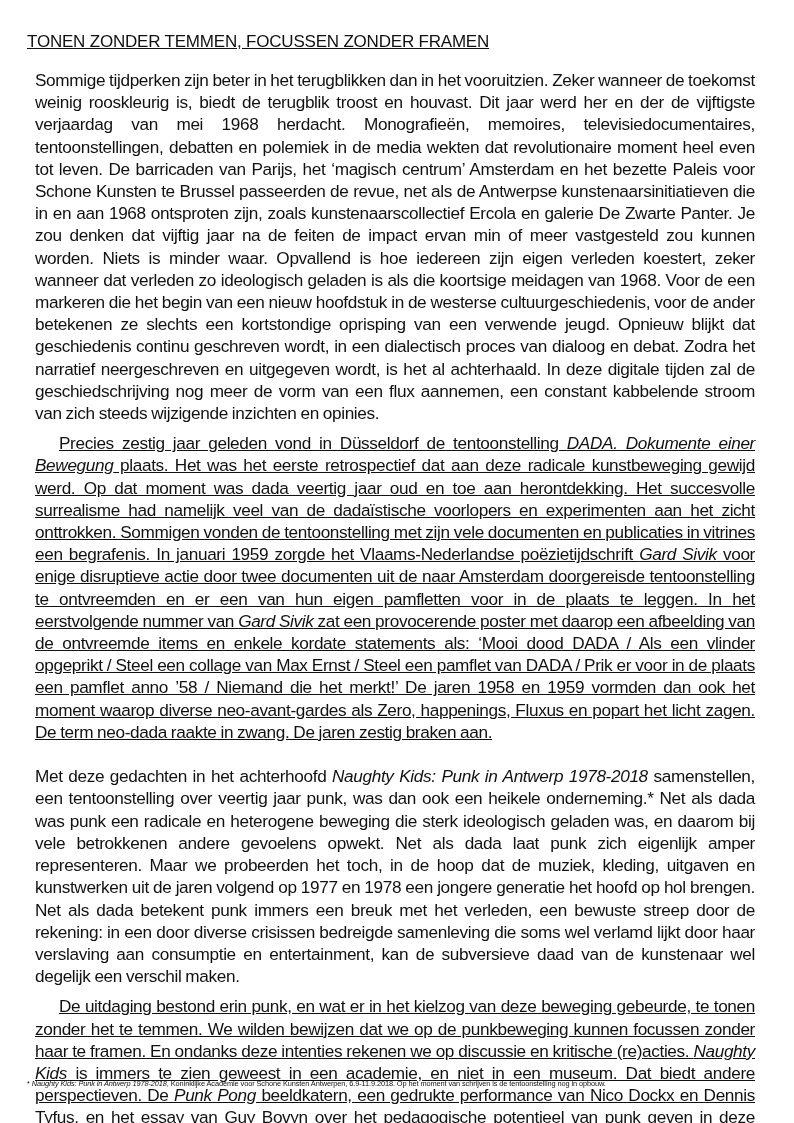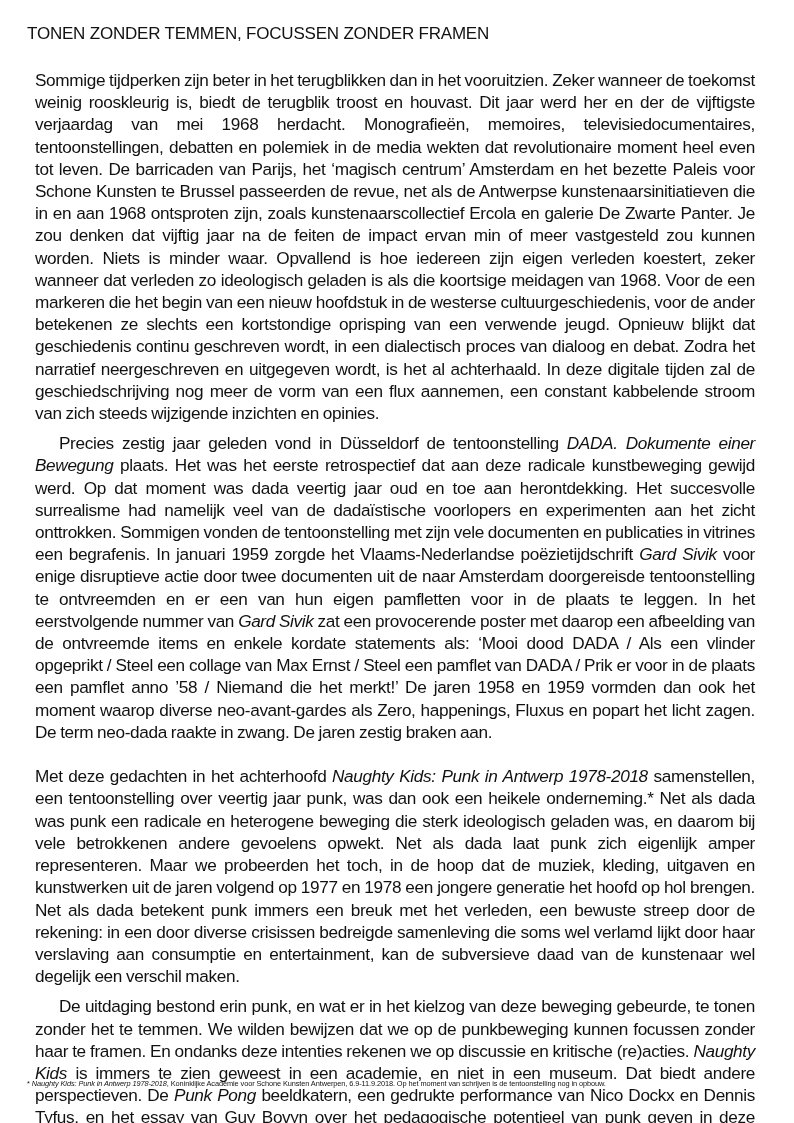--- a/index.html
+++ b/index.html
@@ -3,30 +3,30 @@
   <meta charset="utf-8">
   <style>
     html, body { margin: 0; padding: 0; background: #ffffff; }
     body {
       width: 794px; height: 1123px; position: relative; overflow: hidden;
       color: #111111;
       font-family: "Liberation Sans", "DejaVu Sans", sans-serif;
     }
     .page { position: absolute; left: 27px; top: 0; width: 736px; }
     .title {
-      position: absolute; top: 24px; left: 0; width: 736px;
-      font-size: 17px; letter-spacing: -0.2px; white-space: nowrap;
+      position: absolute; top: 32px; left: 0; width: 736px;
+      font-size: 17px; letter-spacing: -0.2px; white-space: nowrap; text-decoration: underline;
     }
     .body {
       position: absolute; top: 61px; left: 0; width: 736px;
       font-size: 17.2px; line-height: 22.2px; text-align: justify;
       letter-spacing: -0.35px; word-spacing: -0.5px;
     }
     .body p { margin: 8px; }
-    .body p.indent { text-indent: 24px; }
+    .body p.indent { text-indent: 24px; text-decoration: underline; }
     .body p.gap { margin-top: 22.2px; }
     .body em { font-style: italic; }
     .sig {
       position: absolute; top: 1034px; left: 0;
       font-size: 17px; line-height: 21px;
     }
     .footnote {
       position: absolute; top: 1079px; left: 0; width: 736px;
       font-size: 7.4px; letter-spacing: -0.1px; white-space: nowrap;
     }

